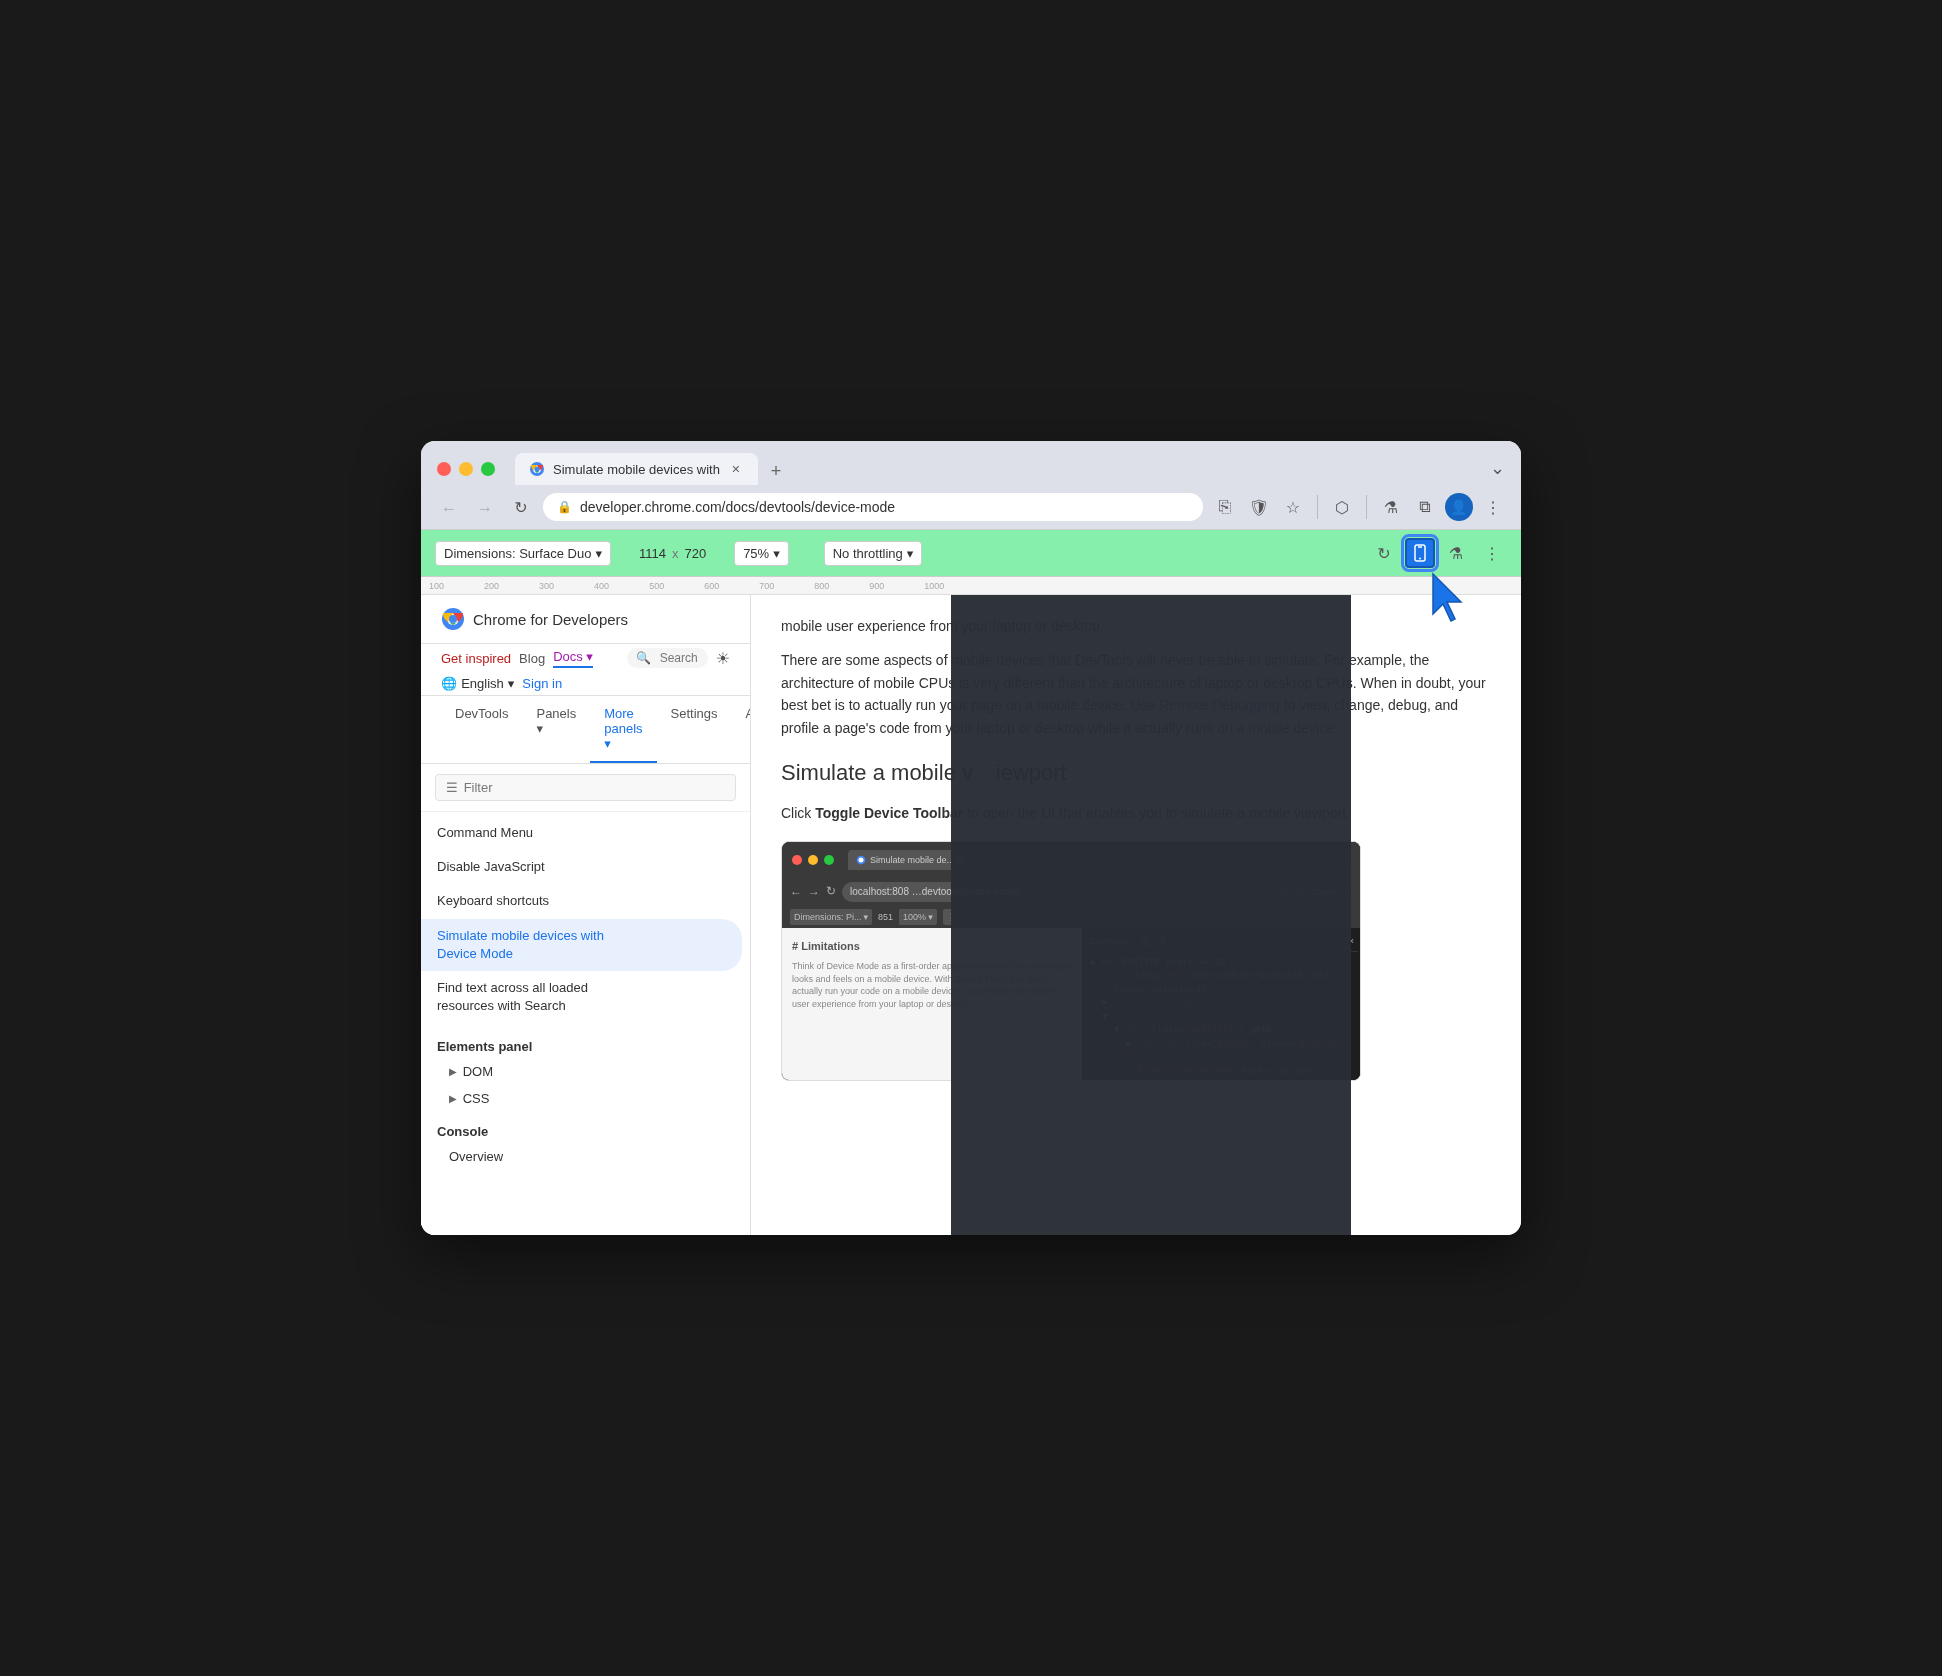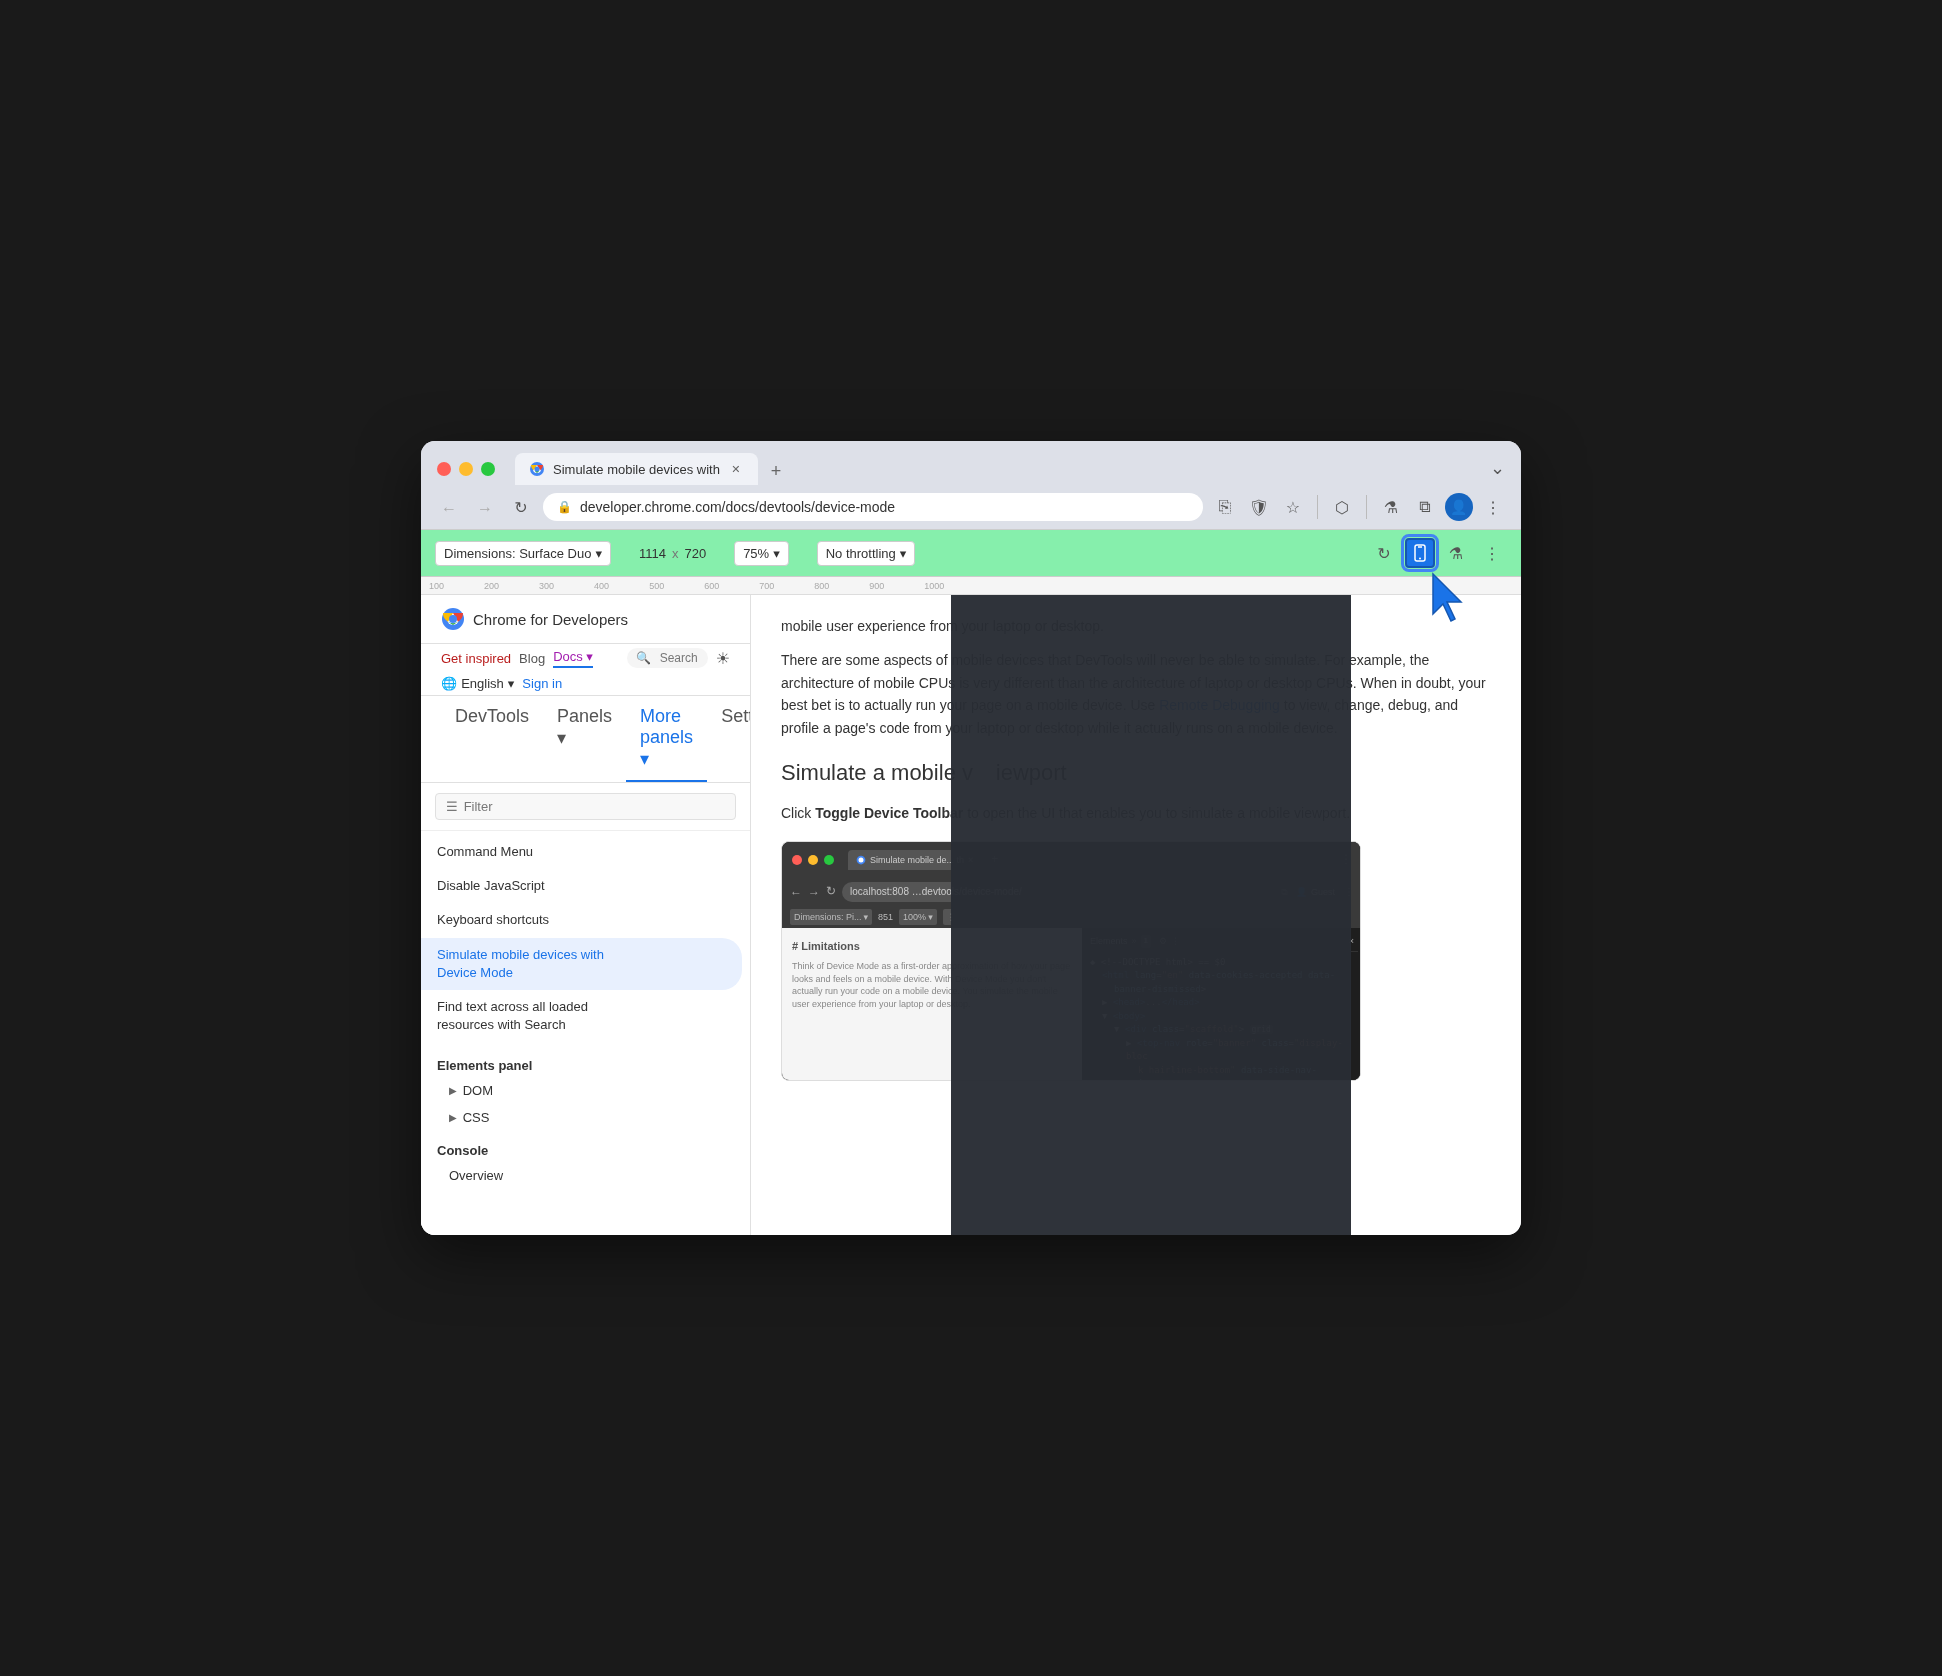--- a/index.html
+++ b/index.html
@@ -192,20 +192,21 @@
     }
     .throttle-selector {
       display: flex;
       align-items: flex-start;
       gap: 4px;
       background: #fff;
       border: 1px solid #ccc;
       border-radius: 4px;
       padding: 4px 8px;
       cursor: pointer;
+      margin-left: 7px;
     }
     .device-toolbar-actions {
       margin-left: auto;
       display: flex;
       gap: 6px;
       align-items: center;
     }
     .dt-btn {
       width: 30px;
       height: 30px;
@@ -306,21 +307,21 @@
     
     .sub-nav {
       background: #fff;
       border-bottom: 1px solid #e0e0e0;
       padding: 0 20px;
       display: flex;
       gap: 0;
     }
     .sub-nav-item {
       padding: 10px 14px;
-      font-size: 18px;
+      font-size: 13px;
       color: #555;
       cursor: pointer;
       border-bottom: 2px solid transparent;
     }
     .sub-nav-item.active {
       color: #1a73e8;
       border-bottom: 2px solid #1a73e8;
     }
     
     .filter-bar {

